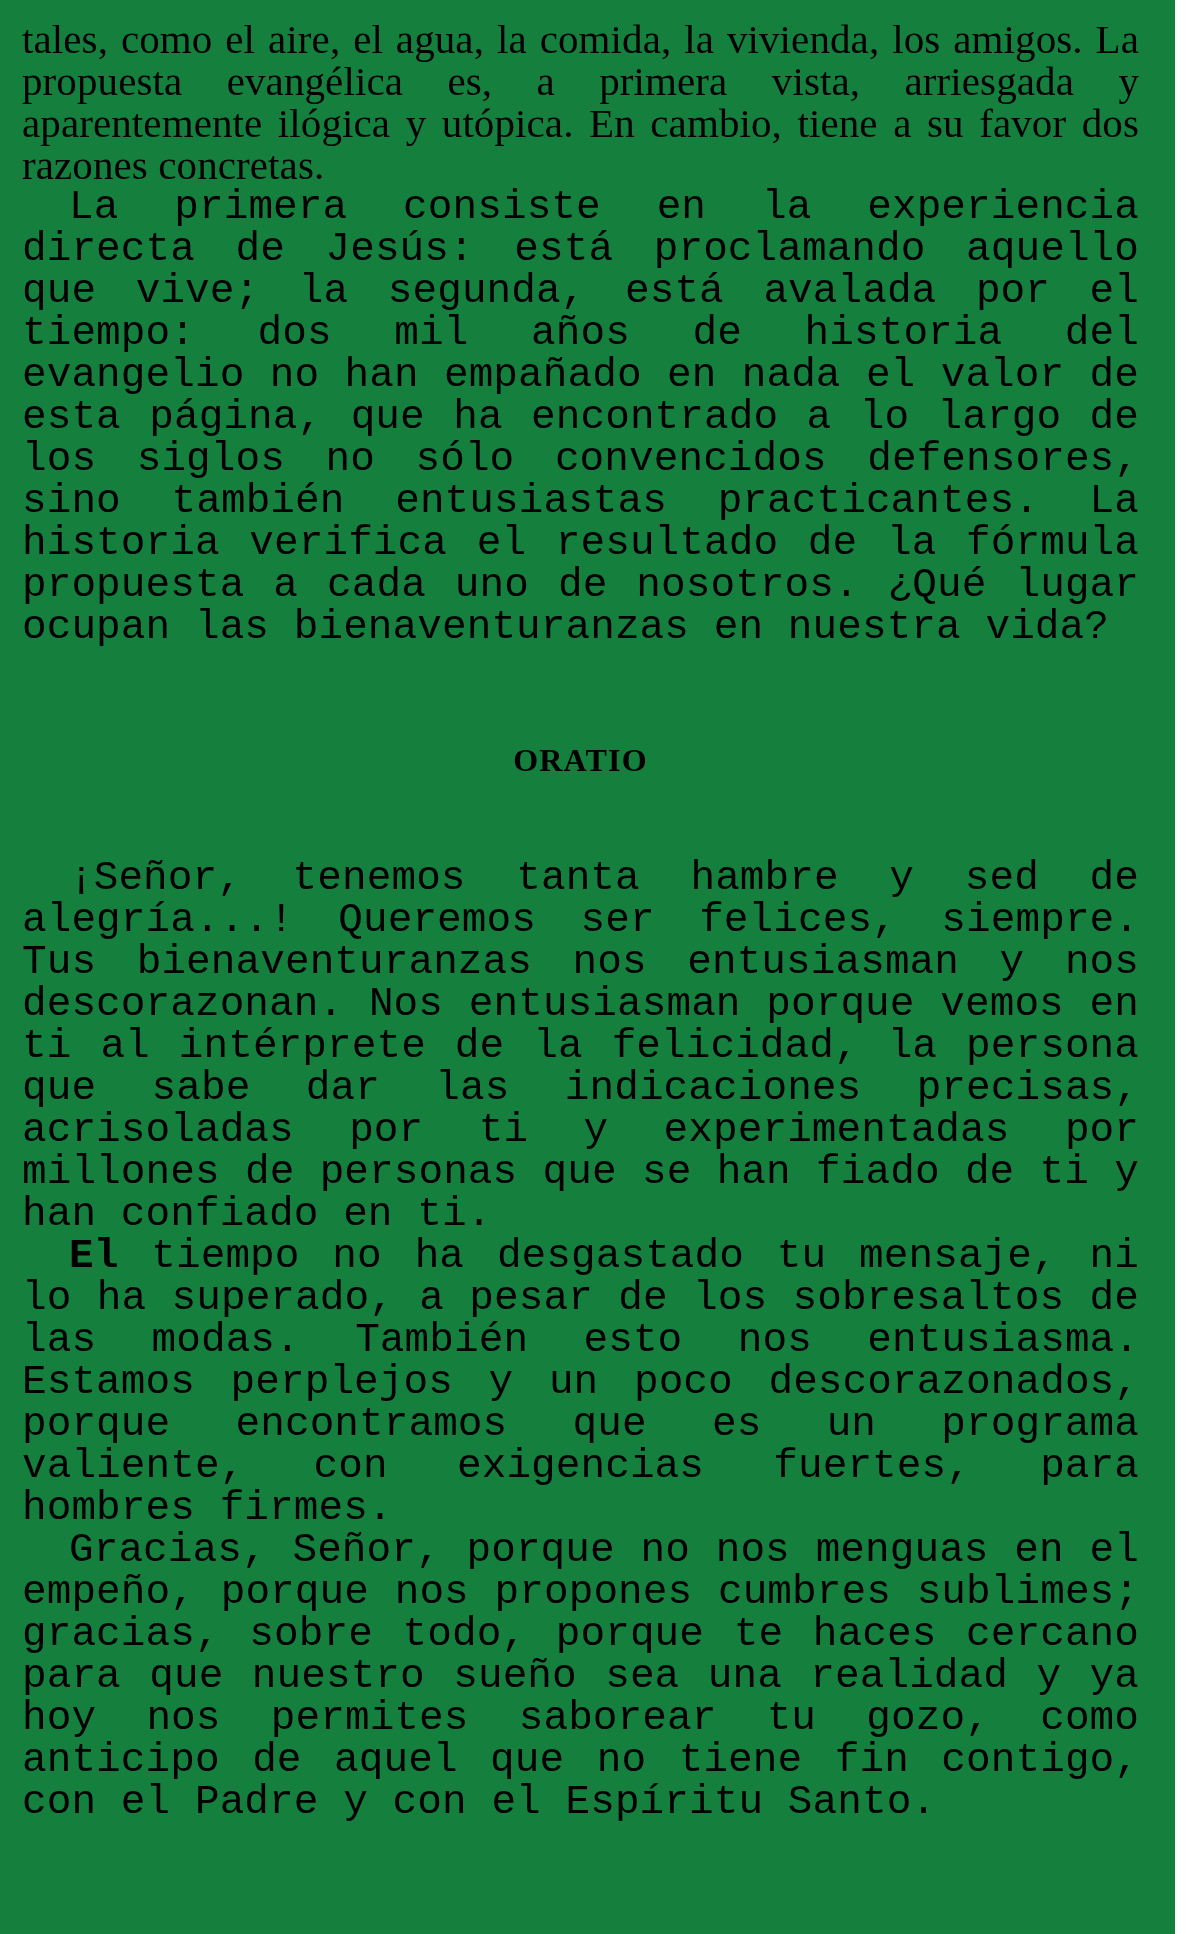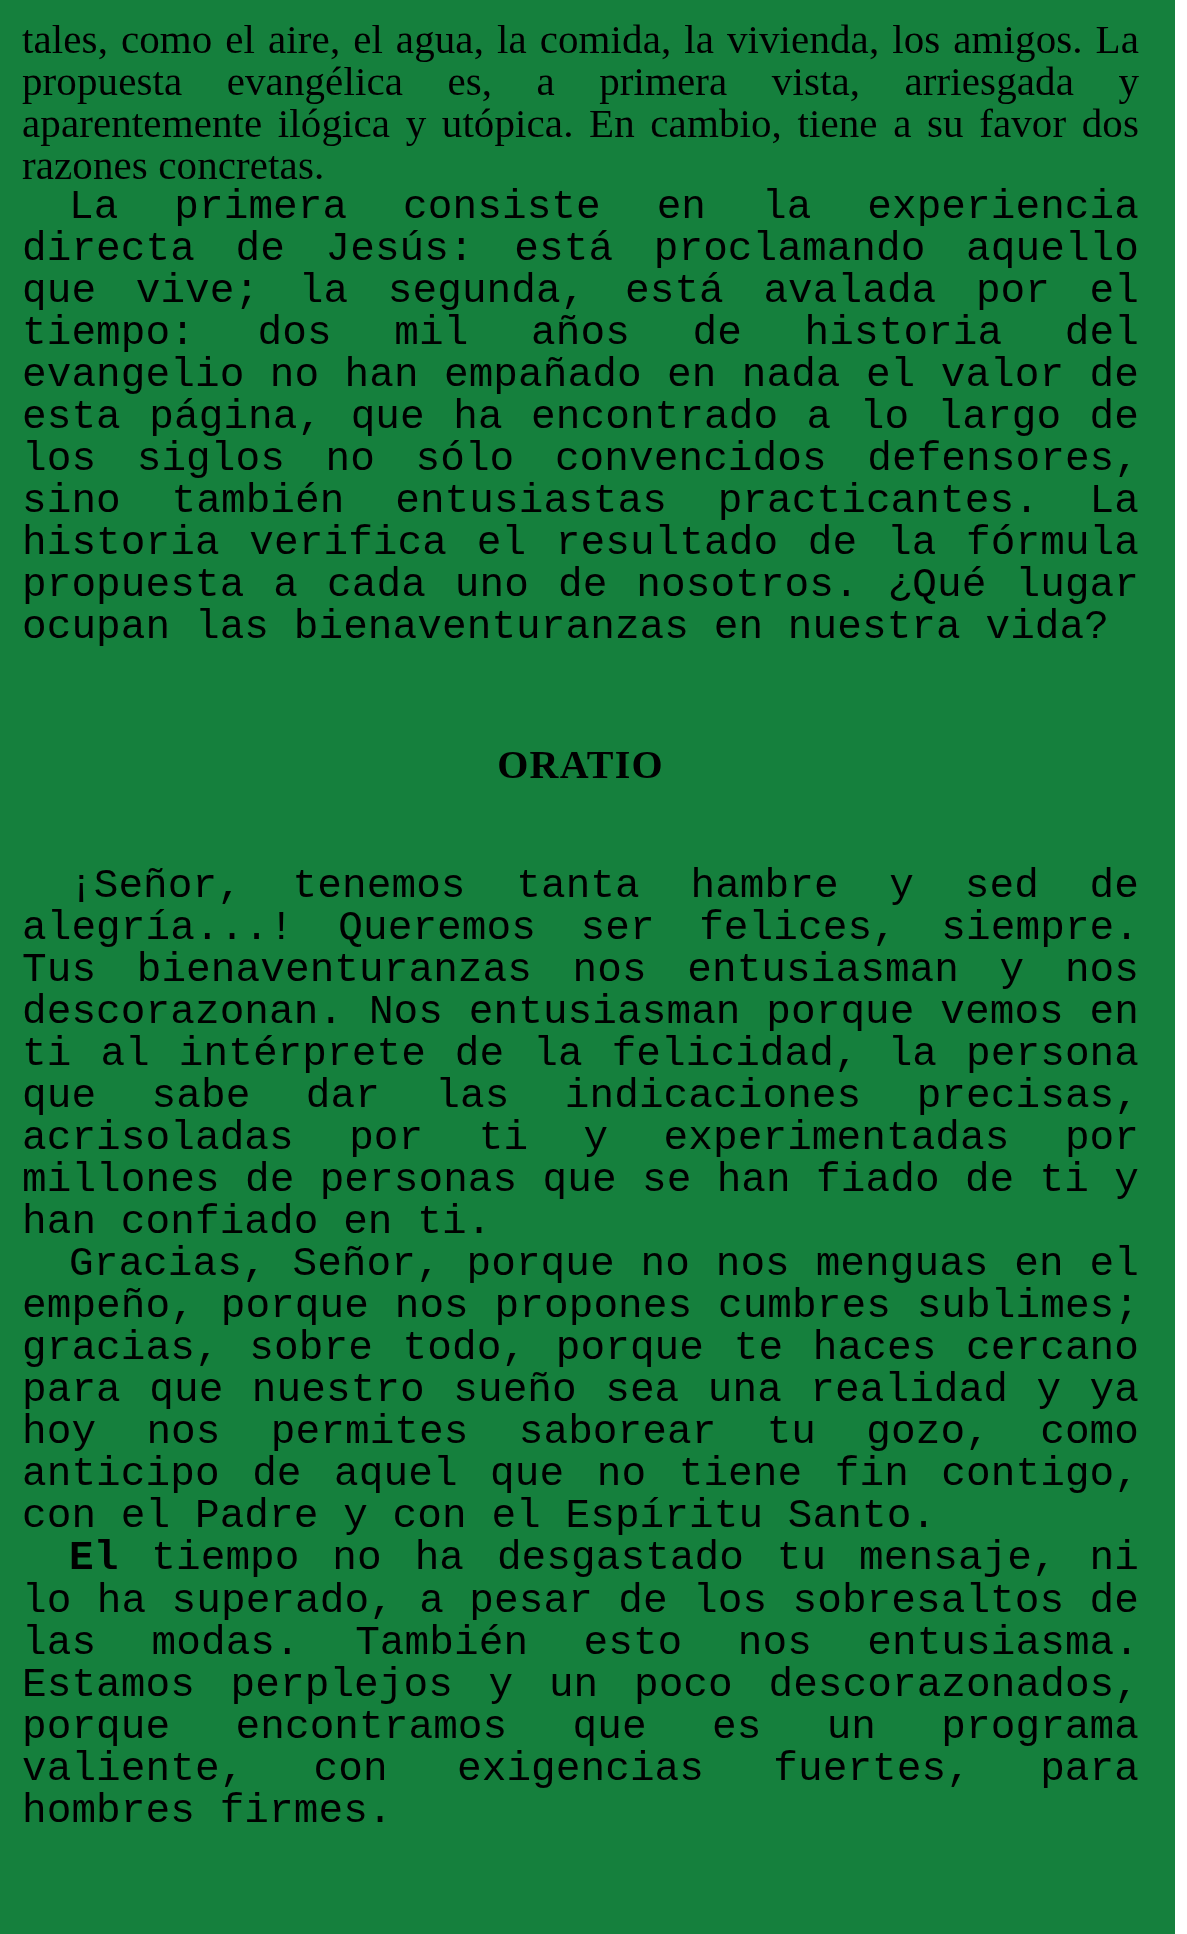--- a/index.html
+++ b/index.html
@@ -31,21 +31,21 @@
     margin: 0;
     text-indent: 0;
   }
   .body-text p.indent {
     text-indent: 47px;
     font-family: Liberation Mono, monospace;
   }
   .section-heading {
     text-align: center;
     font-weight: bold;
-    font-size: 40px;
+    font-size: 32px;
     letter-spacing: 1.2px;
     margin: 0;
   }
   .gap-before-heading {
     height: 96px;
   }
   .gap-after-heading {
     height: 80px;
   }
   .dropcap-word {
@@ -64,19 +64,19 @@
     <p class="indent">La primera consiste en la experiencia directa de Jesús: está proclamando aquello que vive; la segunda, está avalada por el tiempo: dos mil años de historia del evangelio no han empañado en nada el valor de esta página, que ha encontrado a lo largo de los siglos no sólo convencidos defensores, sino también entusiastas practicantes. La historia verifica el resultado de la fórmula propuesta a cada uno de nosotros. ¿Qué lugar ocupan las bienaventuranzas en nuestra vida?</p>
 
     <div class="gap-before-heading"></div>
 
     <p class="section-heading">ORATIO</p>
 
     <div class="gap-after-heading"></div>
 
     <p class="indent">¡Señor, tenemos tanta hambre y sed de alegría...! Queremos ser felices, siempre. Tus bienaventuranzas nos entusiasman y nos descorazonan. Nos entusiasman porque vemos en ti al intérprete de la felicidad, la persona que sabe dar las indicaciones precisas, acrisoladas por ti y experimentadas por millones de personas que se han fiado de ti y han confiado en ti.</p>
 
+    <p class="indent"><span class="dropcap-word">El</span><span> tiempo no ha desgastado tu mensaje, ni lo ha superado, a pesar de los sobresaltos de las modas. También esto nos entusiasma. Estamos perplejos y un poco descorazonados, porque encontramos que es un programa valiente, con exigencias fuertes, para hombres firmes.</span></p>
+
     <p class="indent">Gracias, Señor, porque no nos menguas en el empeño, porque nos propones cumbres sublimes; gracias, sobre todo, porque te haces cercano para que nuestro sueño sea una realidad y ya hoy nos permites saborear tu gozo, como anticipo de aquel que no tiene fin contigo, con el Padre y con el Espíritu Santo.</p>
-
-    <p class="indent"><span class="dropcap-word">El</span><span> tiempo no ha desgastado tu mensaje, ni lo ha superado, a pesar de los sobresaltos de las modas. También esto nos entusiasma. Estamos perplejos y un poco descorazonados, porque encontramos que es un programa valiente, con exigencias fuertes, para hombres firmes.</span></p>
 
   </div>
 
 </div>
 
 </body></html>

